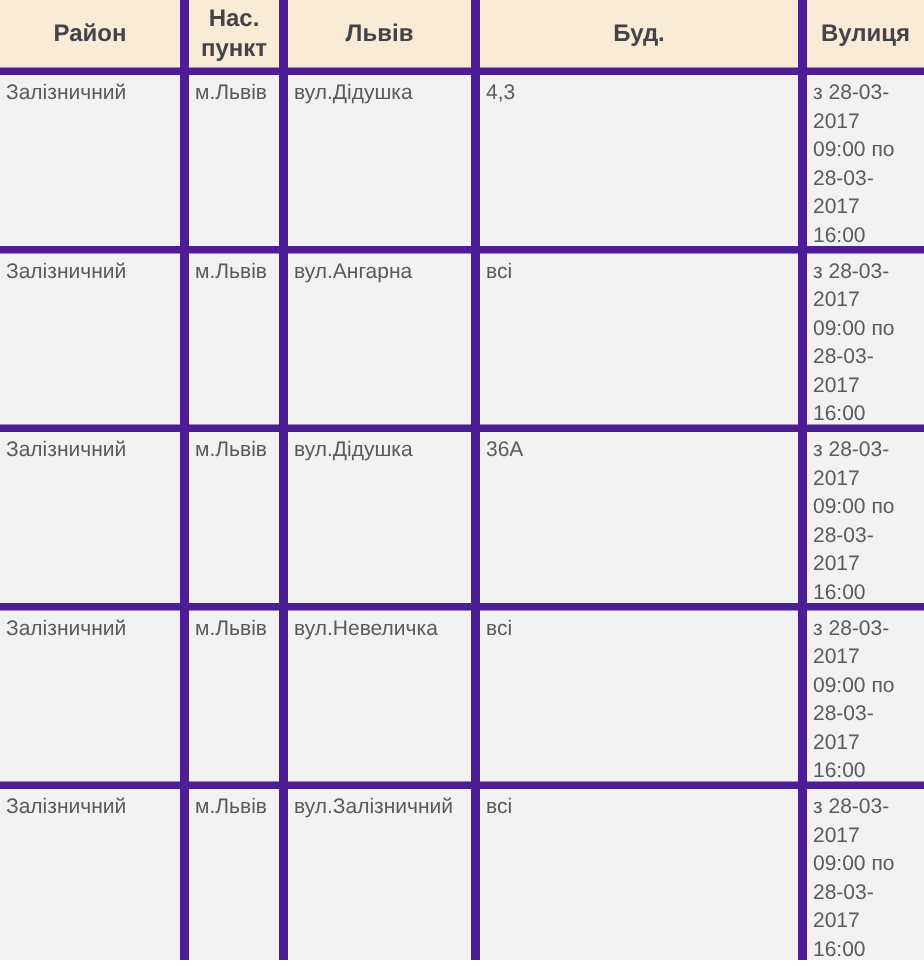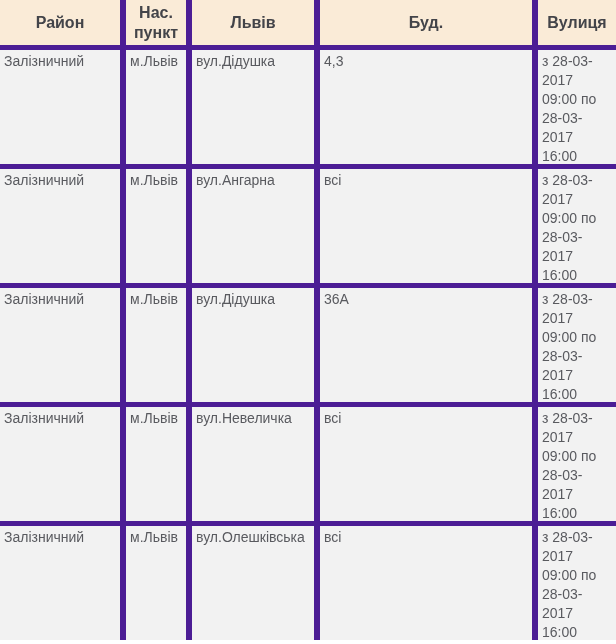--- a/index.html
+++ b/index.html
@@ -91,19 +91,19 @@
       <div class="td">Залізничний</div>
       <div class="td">м.Львів</div>
       <div class="td">вул.Невеличка</div>
       <div class="td">всі</div>
       <div class="td">з 28-03-2017 09:00 по 28-03-2017 16:00</div>
     </div>
 
     <div class="grid-row">
       <div class="td">Залізничний</div>
       <div class="td">м.Львів</div>
-      <div class="td">вул.Олешківська</div>
+      <div class="td">вул.Залізничний</div>
       <div class="td">всі</div>
       <div class="td">з 28-03-2017 09:00 по 28-03-2017 16:00</div>
     </div>
 
   </div>
 </div>
 
 </body></html>

